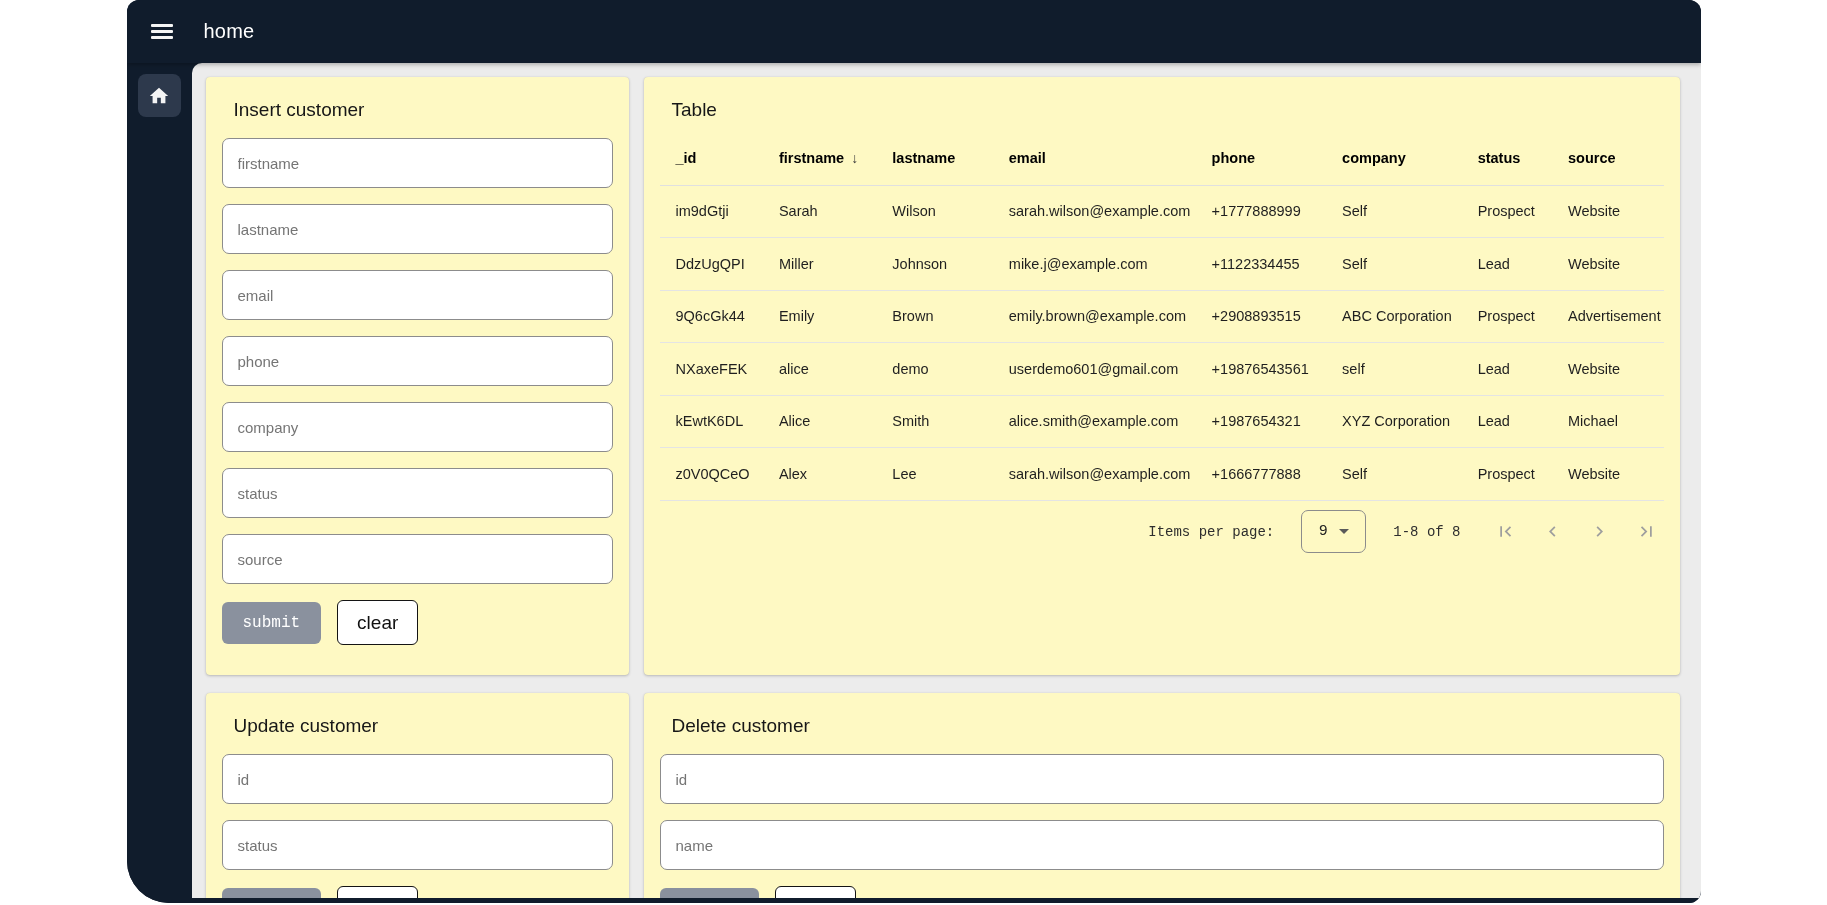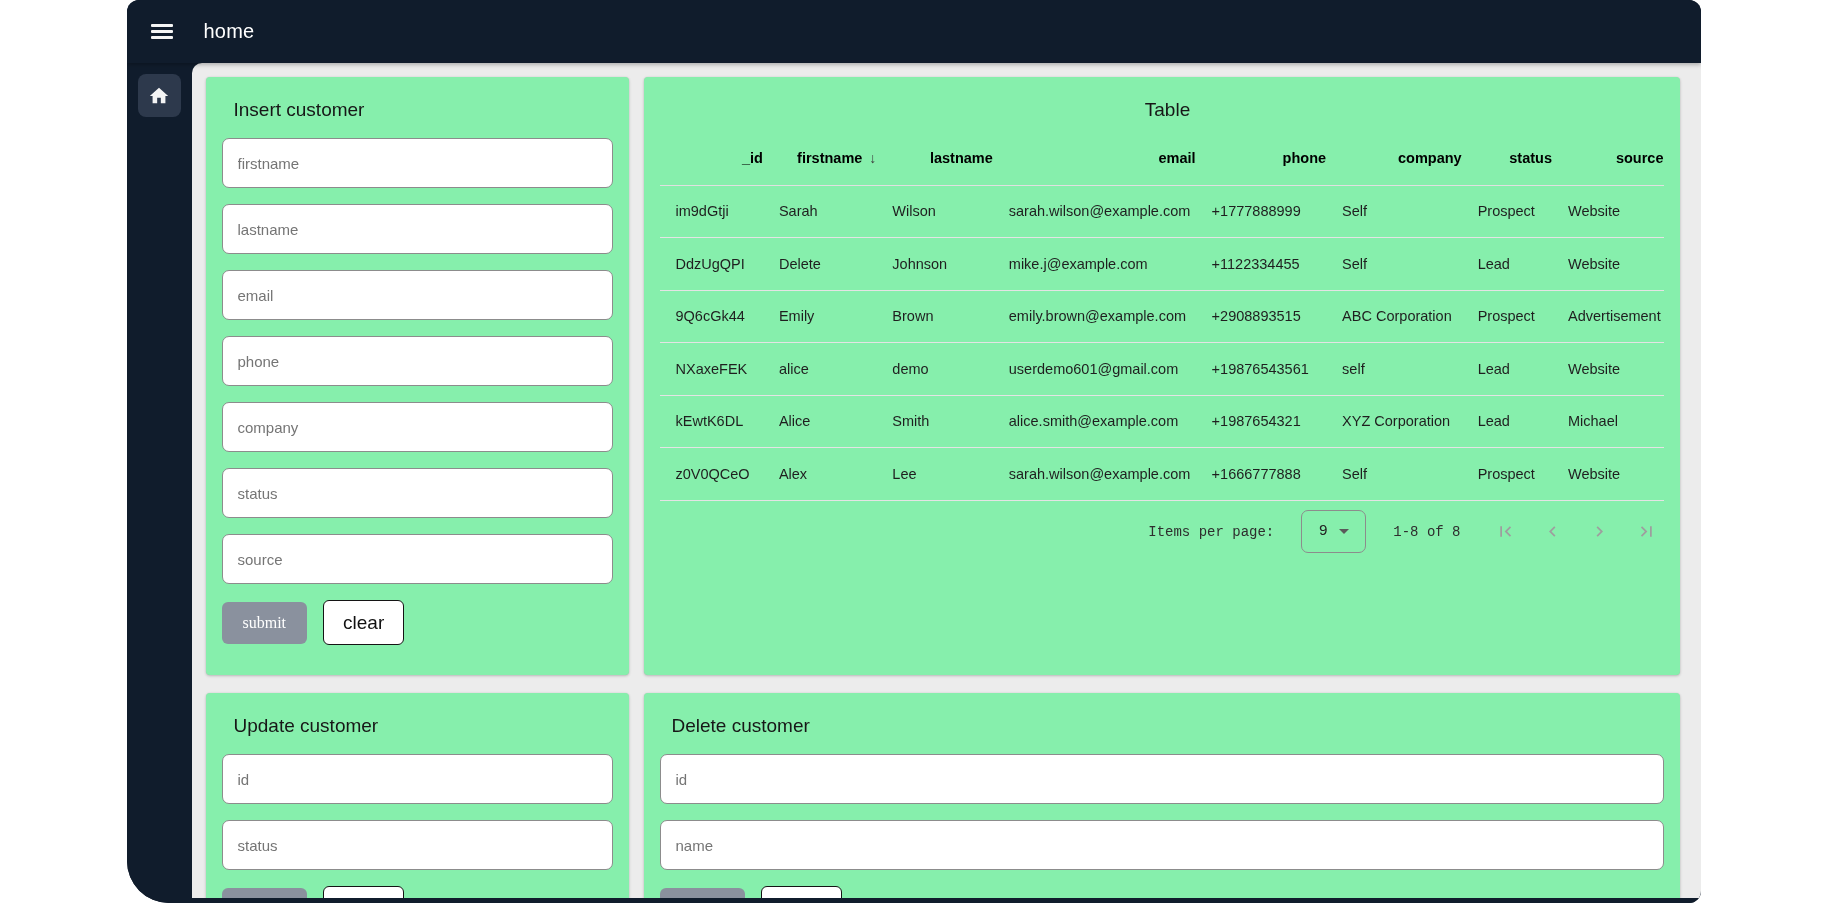--- a/index.html
+++ b/index.html
@@ -56,21 +56,21 @@
   .grid {
     display: grid;
     grid-template-columns: 423px 1fr;
     grid-template-rows: 598px 320px;
     column-gap: 15px;
     row-gap: 18px;
   }
 
   
   .card {
-    background: #86efac;
+    background: #fef9c3;
     border-radius: 4px;
     box-shadow: 0 1px 3px rgba(0,0,0,0.22), 0 0 1px rgba(0,0,0,0.14);
     padding: 16px;
     overflow: hidden;
   }
   .card-title { font-size: 19px; font-weight: 400; color: #171717; margin: 6px 0 17px 12px; }
 
   
   .fld {
     display: block; width: 100%; height: 50px;
@@ -79,36 +79,36 @@
     font-size: 15px; color: #222;
     font-family: "Liberation Sans", sans-serif;
     background: #fff; outline: none;
   }
   .fld::placeholder { color: #757575; opacity: 1; }
   .btn-row { display: flex; align-items: center; margin-top: 3px; }
   .btn-submit {
     background: #8a919e; color: #ffffff;
     border: none; border-radius: 6px;
     padding: 12px 21px; font-size: 16px;
-    font-family: Liberation Serif, serif;
+    font-family: Liberation Mono, monospace;
     cursor: pointer;
   }
   .btn-clear {
     background: #ffffff; color: #111;
     border: 1.5px solid #141414; border-radius: 6px;
     padding: 10.5px 19px; font-size: 19px;
     font-family: "Liberation Sans", sans-serif;
     margin-left: 16px; cursor: pointer;
   }
 
   
-  .table-card .card-title { margin-bottom: 10px; text-align: center; }
+  .table-card .card-title { margin-bottom: 10px; }
   table { width: 100%; border-collapse: collapse; table-layout: fixed; }
   th {
-    text-align: right; font-size: 14.5px; font-weight: bold; color: #000;
+    text-align: left; font-size: 14.5px; font-weight: bold; color: #000;
     height: 54px; padding-left: 16px;
     border-bottom: 1px solid #e0e0e0; cursor: pointer;
     white-space: nowrap; overflow: hidden;
   }
   td {
     font-size: 14.5px; color: #1f1f1f;
     height: 52.5px; padding-left: 16px;
     border-bottom: 1px solid #e4e4e4;
     white-space: nowrap; overflow: hidden;
   }
@@ -210,21 +210,21 @@
                 <td>Sarah</td>
                 <td>Wilson</td>
                 <td>sarah.wilson@example.com</td>
                 <td>+1777888999</td>
                 <td>Self</td>
                 <td>Prospect</td>
                 <td>Website</td>
               </tr>
               <tr>
                 <td>DdzUgQPI</td>
-                <td>Delete</td>
+                <td>Miller</td>
                 <td>Johnson</td>
                 <td>mike.j@example.com</td>
                 <td>+1122334455</td>
                 <td>Self</td>
                 <td>Lead</td>
                 <td>Website</td>
               </tr>
               <tr>
                 <td>9Q6cGk44</td>
                 <td>Emily</td>

